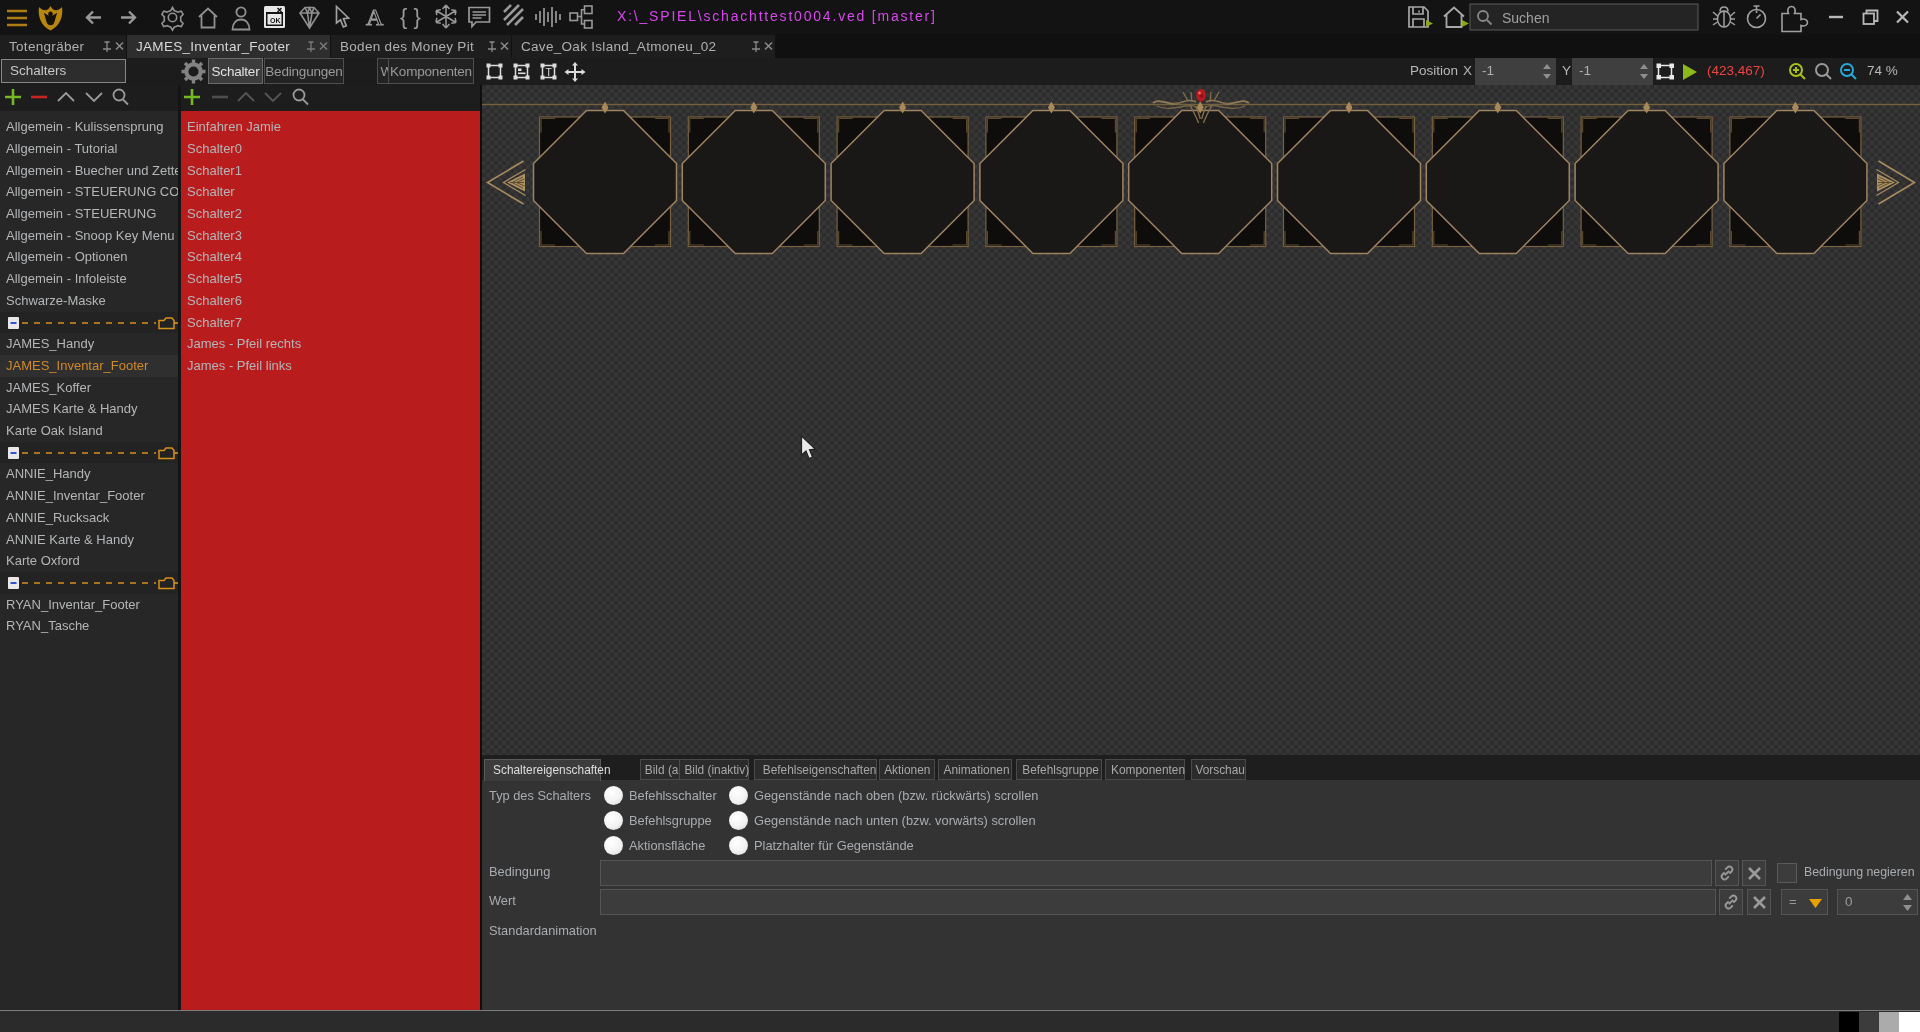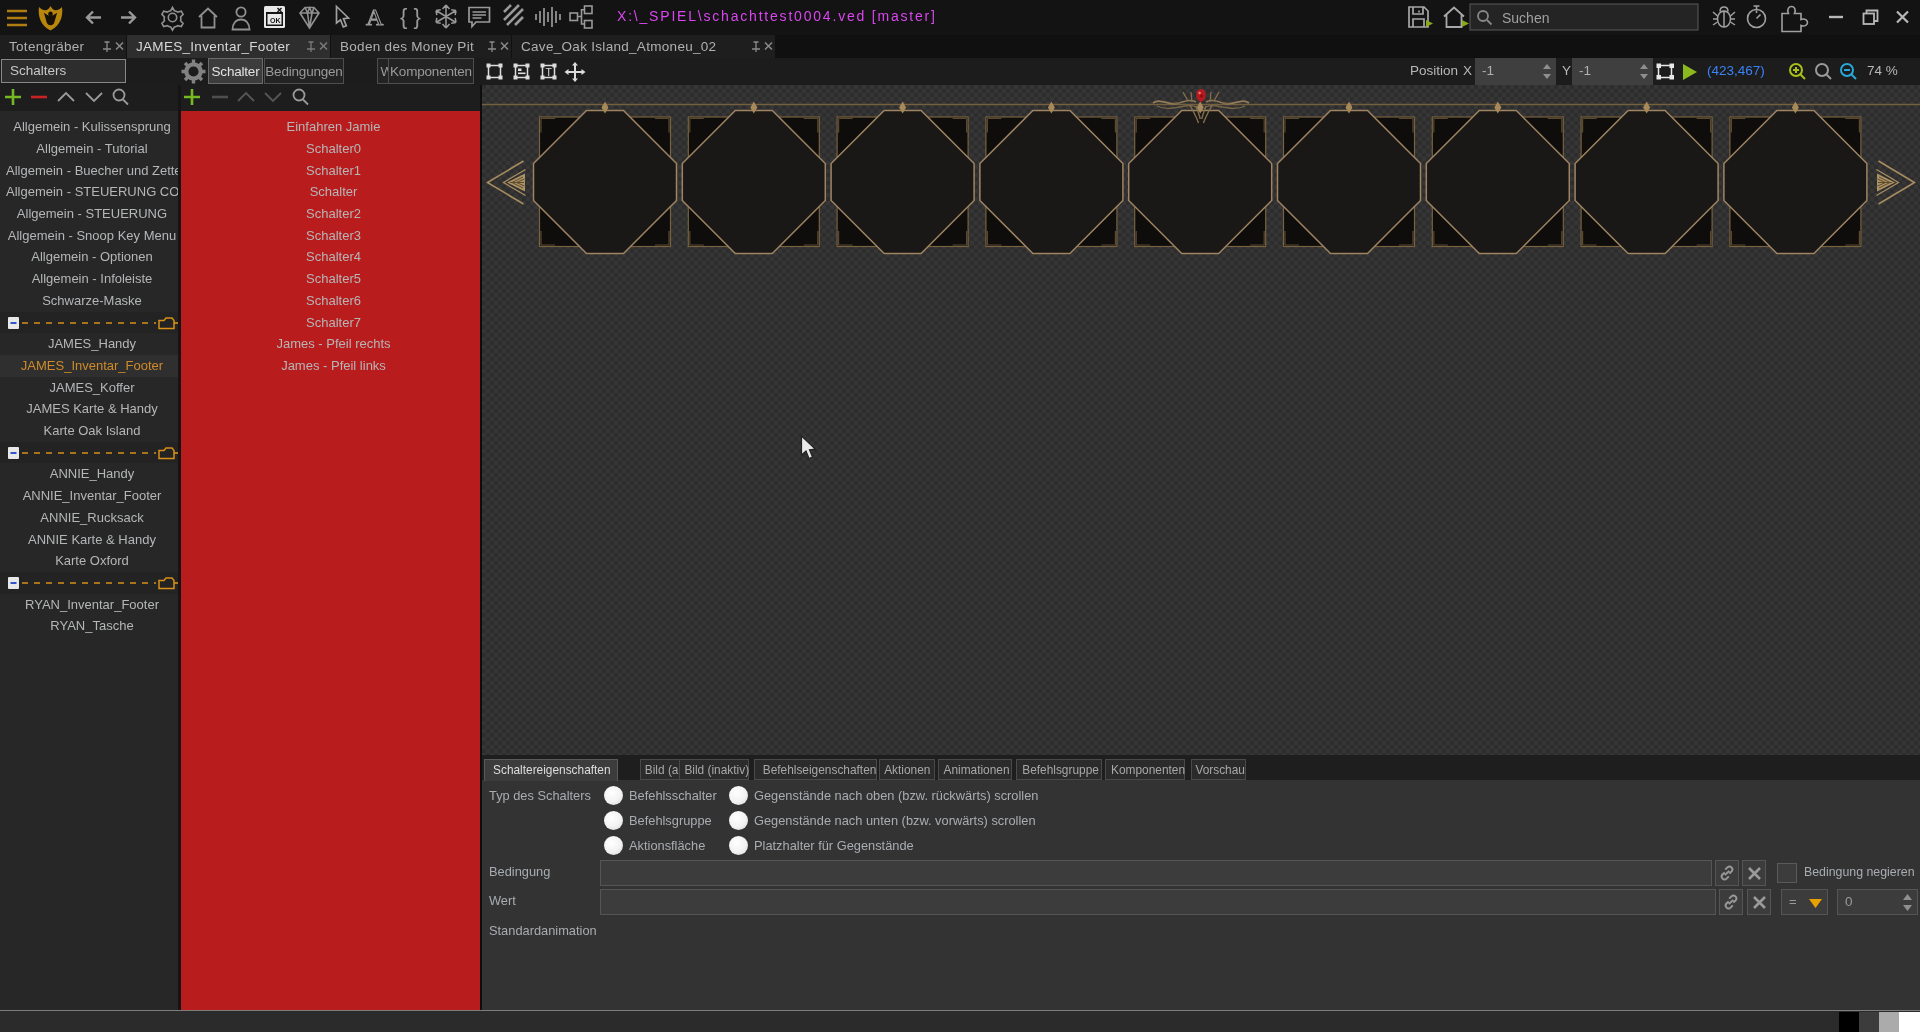--- a/index.html
+++ b/index.html
@@ -249,21 +249,21 @@
   <g fill="#e8e8e8">
         <rect x="0.5" y="0.5" width="4.5" height="4.5"></rect>
         <rect x="13.5" y="0.5" width="4.5" height="4.5"></rect>
         <rect x="0.5" y="12" width="4.5" height="4.5"></rect>
         <rect x="13.5" y="12" width="4.5" height="4.5"></rect>
       </g>
  </svg>
  <svg class="abs" style="left:1682px;top:5px" width="16" height="18" viewBox="0 0 16 18">
       <path d="M1 1 L15 9 L1 17Z" fill="#8ab81e"></path>
     </svg>
- <span class="abs" style="left:1707px;top:5px;color:#3b82f6;font-size:13.5px;">(423,467)</span>
+ <span class="abs" style="left:1707px;top:5px;color:#ef4444;font-size:13.5px;">(423,467)</span>
  <svg class="abs" style="left:1788px;top:4px" width="19" height="19" viewBox="0 0 19 19">
   <g stroke="#a8c018" stroke-width="2" fill="none">
         <circle cx="8" cy="8" r="6"></circle>
         <path d="M12.5 12.5 l4.5 4.5 M5 8 h6 M8 5 v6"></path>
       </g>
  </svg>
  <svg class="abs" style="left:1814px;top:4px" width="19" height="19" viewBox="0 0 19 19">
   <g stroke="#9a9a9a" stroke-width="2" fill="none">
         <circle cx="8" cy="8" r="6"></circle>
         <path d="M12.5 12.5 l4.5 4.5"></path>
@@ -271,21 +271,21 @@
  </svg>
  <svg class="abs" style="left:1839px;top:4px" width="19" height="19" viewBox="0 0 19 19">
   <g stroke="#28a8d8" stroke-width="2" fill="none">
         <circle cx="8" cy="8" r="6"></circle>
         <path d="M12.5 12.5 l4.5 4.5 M5 8 h6"></path>
       </g>
  </svg>
  <span class="abs" style="left:1867px;top:5px;color:#b8b8b8;font-size:13.5px;">74 %</span>
 </div>
 
-<div class="abs" id="leftpanel" style="left:0;top:85px;width:498px;height:925px;background:#1d1d1d;text-align:center;">
+<div class="abs" id="leftpanel" style="left:0;top:85px;width:498px;height:925px;background:#1d1d1d;">
   <svg class="abs" style="left:0;top:0" width="482" height="26" viewBox="0 0 482 26">
     <g stroke="#76b822" stroke-width="2.6">
         <path d="M5 12 h16 M13 4 v16"></path>
       </g>
     <g stroke="#c82222" stroke-width="2.6">
         <path d="M31 12 h16"></path>
       </g>
     <g stroke="#9a9a9a" stroke-width="1.8" fill="none">
         <path d="M58 16 l8-8 8 8 M86 8 l8 8 8-8"></path>
       <circle cx="119" cy="10" r="5.5"></circle>
@@ -413,21 +413,21 @@
     <circle cx="0.6" cy="-4" r="1.8" fill="#8c1014"></circle>
   </g>
  </svg>
  <svg class="abs" style="left:318px;top:350px" width="20" height="26" viewBox="0 0 20 26">
    <path d="M1.5 1 L1.5 20 L6 16 L9 23.5 L12.5 22 L9.5 14.8 L15.5 14.2 Z" fill="#e8e8e8" stroke="#222" stroke-width="1.2"></path>
  </svg>
 </div>
 
 <div class="abs" id="bottompanel" style="left:482px;top:755px;width:1438px;height:255px;background:#333333;">
  <div class="abs" style="left:0;top:0;width:1438px;height:25px;background:#1e1e1e;"></div>
- <div class="abs btab" style="left:2px;width:134px;background:#3c3c3c;color:#dedede;border-color:#5a5a5a;border-bottom:none;height:22px;"><i>Schaltereigenschaften</i></div>
+ <div class="abs btab" style="left:2px;width:117px;background:#3c3c3c;color:#dedede;border-color:#5a5a5a;border-bottom:none;height:22px;"><i>Schaltereigenschaften</i></div>
  <div class="abs btab" style="left:130px;width:64px;margin-left:28px;"><i>Bild (aktiv)</i></div>
  <div class="abs btab" style="left:197px;width:70px;"><i>Bild (inaktiv)</i></div>
  <div class="abs btab" style="left:272px;width:123px;"><i>Befehlseigenschaften</i></div>
  <div class="abs btab" style="left:397px;width:56px;"><i>Aktionen</i></div>
  <div class="abs btab" style="left:456px;width:74px;"><i>Animationen</i></div>
  <div class="abs btab" style="left:534px;width:86px;"><i>Befehlsgruppe</i></div>
  <div class="abs btab" style="left:623px;width:80px;"><i>Komponenten</i></div>
  <div class="abs btab" style="left:709px;width:55px;"><i>Vorschau</i></div>
  <span class="blab" style="left:7px;top:33px;">Typ des Schalters</span>
  <div class="radio" style="left:122px;top:31px;"></div>

